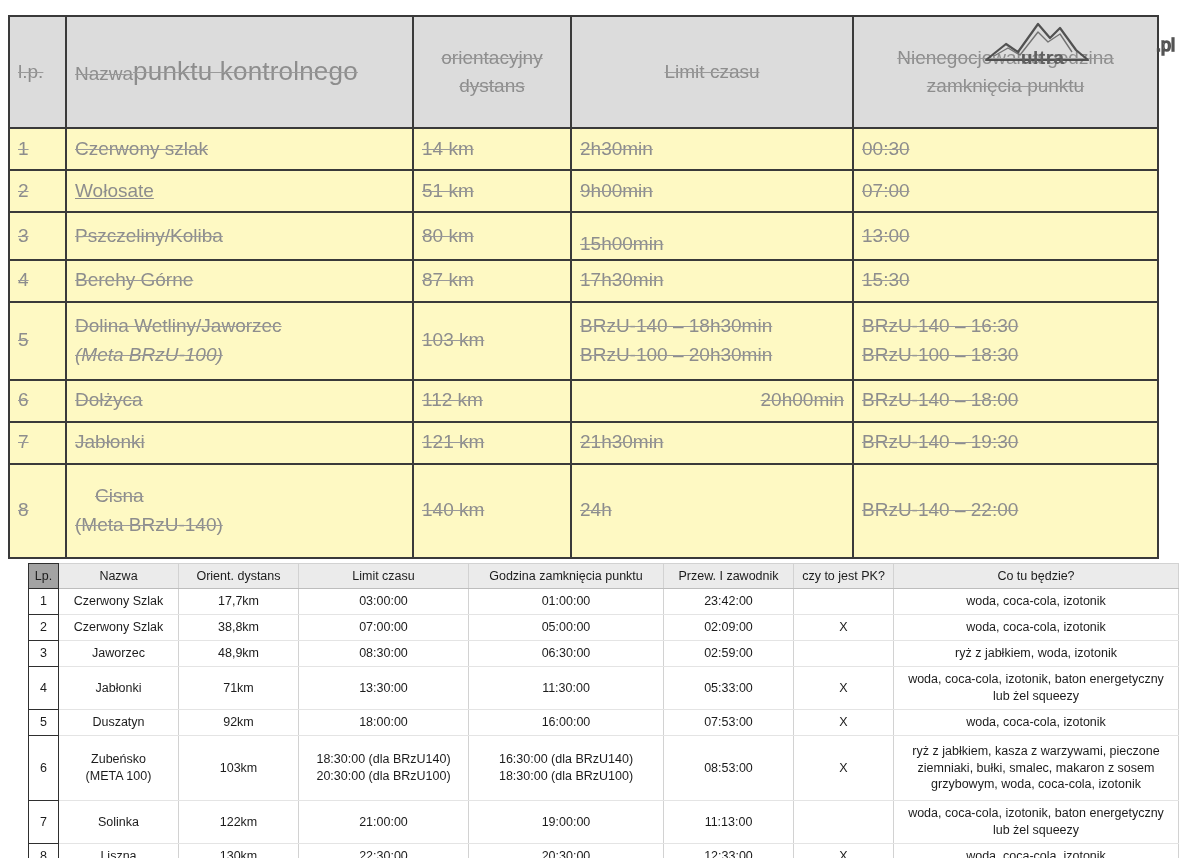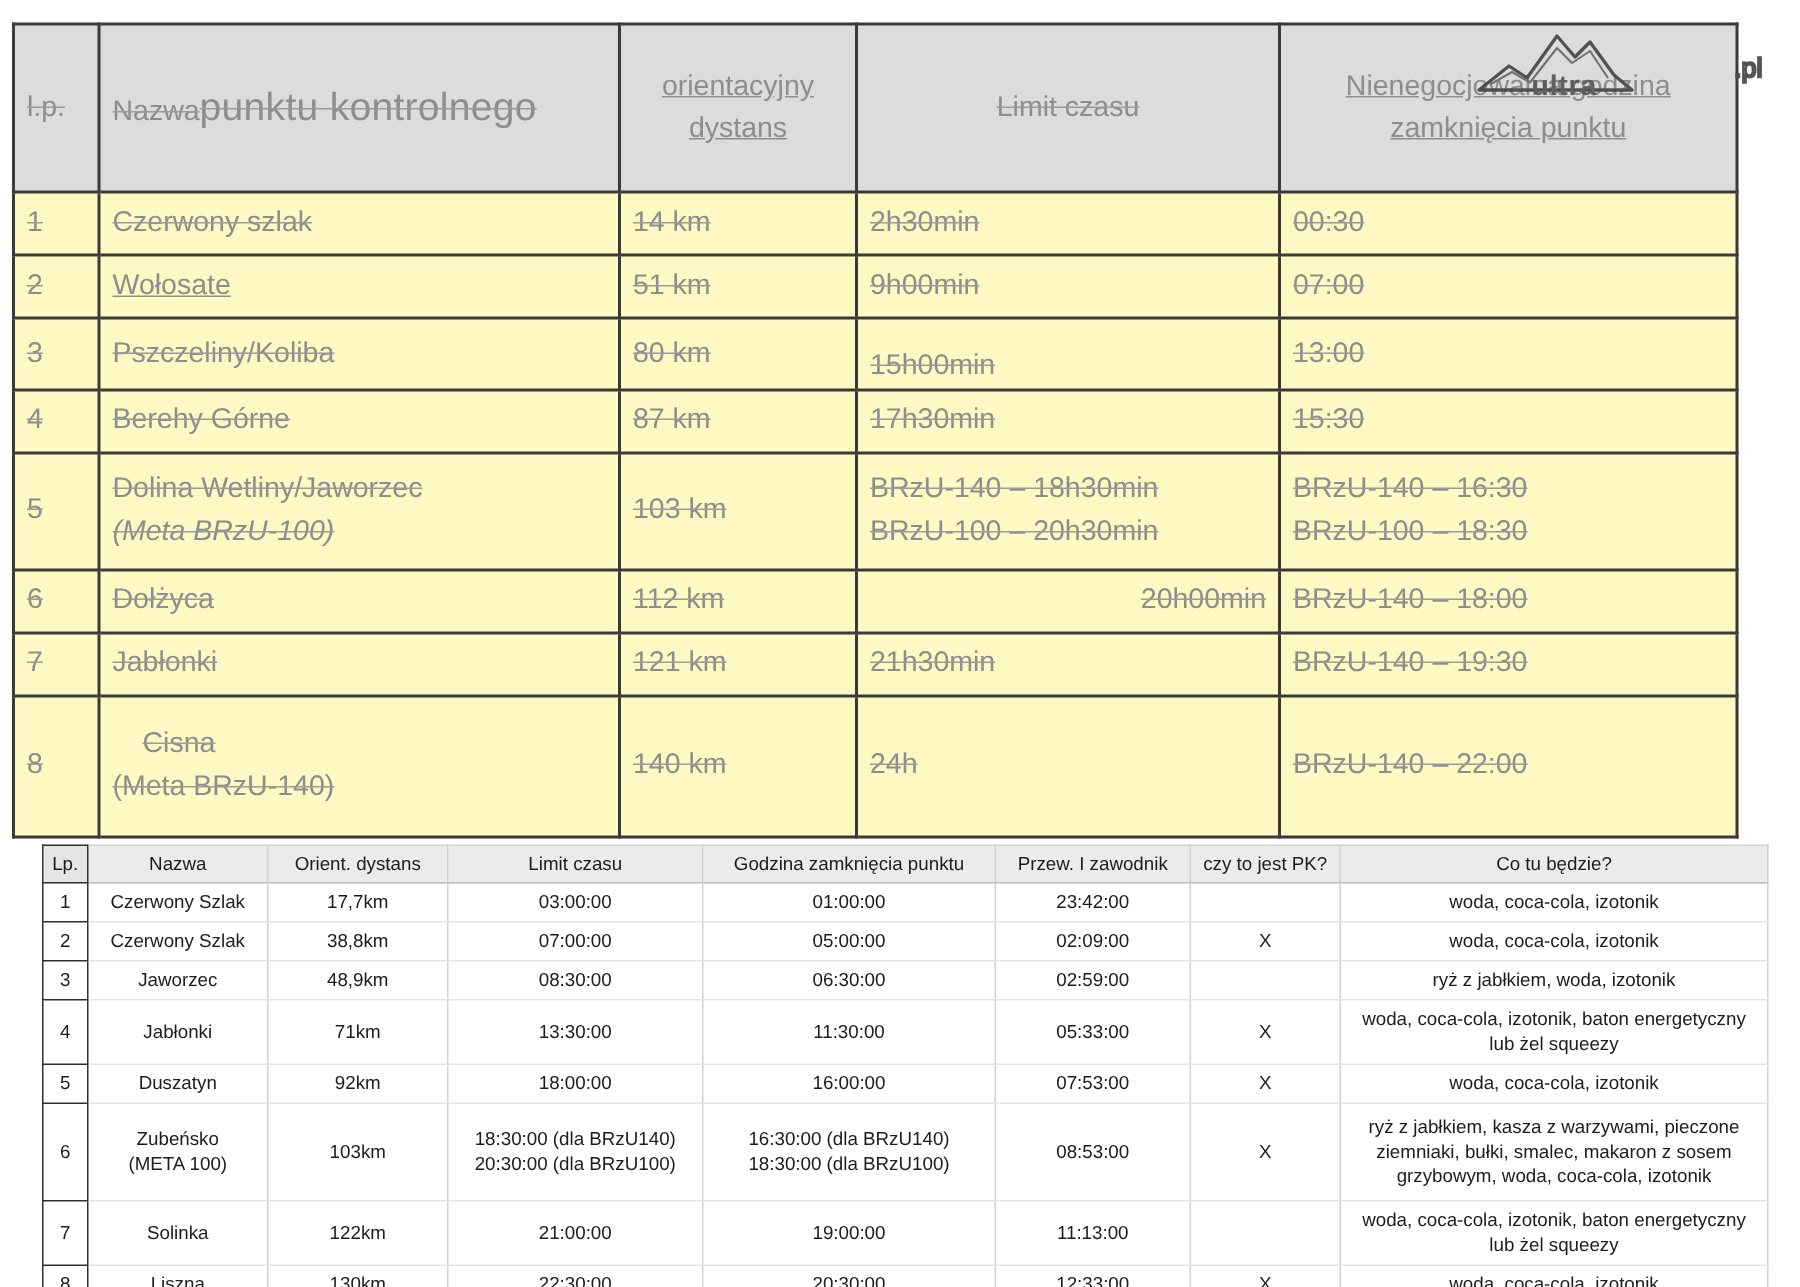--- a/index.html
+++ b/index.html
@@ -62,21 +62,21 @@
     text-decoration-color: #9a9a9a;
     text-decoration-thickness: 1px;
   }
   .big {
     font-size: 26px;
     letter-spacing: .2px;
   }
   .hdr-name-cell {
     white-space: nowrap;
   }
-  .twoline > span { display: block; text-decoration: underline; }
+  .twoline > span { display: block; }
 
   
   #watermark {
     position: absolute;
     left: 984px;
     top: 8px;
     width: 210px;
     height: 70px;
     pointer-events: none;
     opacity: .95;
@@ -144,21 +144,21 @@
     border-top: 1px solid #d2d2d2;
     height: 20px;
   }
   table.t2 td.lp {
     border-left: 1.6px solid #2f2f2f;
     border-right: 1.6px solid #2f2f2f;
     border-top: 1.6px solid #2f2f2f;
     border-bottom: 1.6px solid #2f2f2f;
   }
   table.t2 thead td.lp {
-    background: #e5e5e5;
+    background: #a3a3a3;
   }
   table.t2 tbody td {
     height: 21px;
   }
   table.t2 tbody tr.h2 td { height: 38px; }
   table.t2 tbody tr.h3 td { height: 60px; }
   .ml > span { display: block; }
 </style>
 </head>
 <body>

